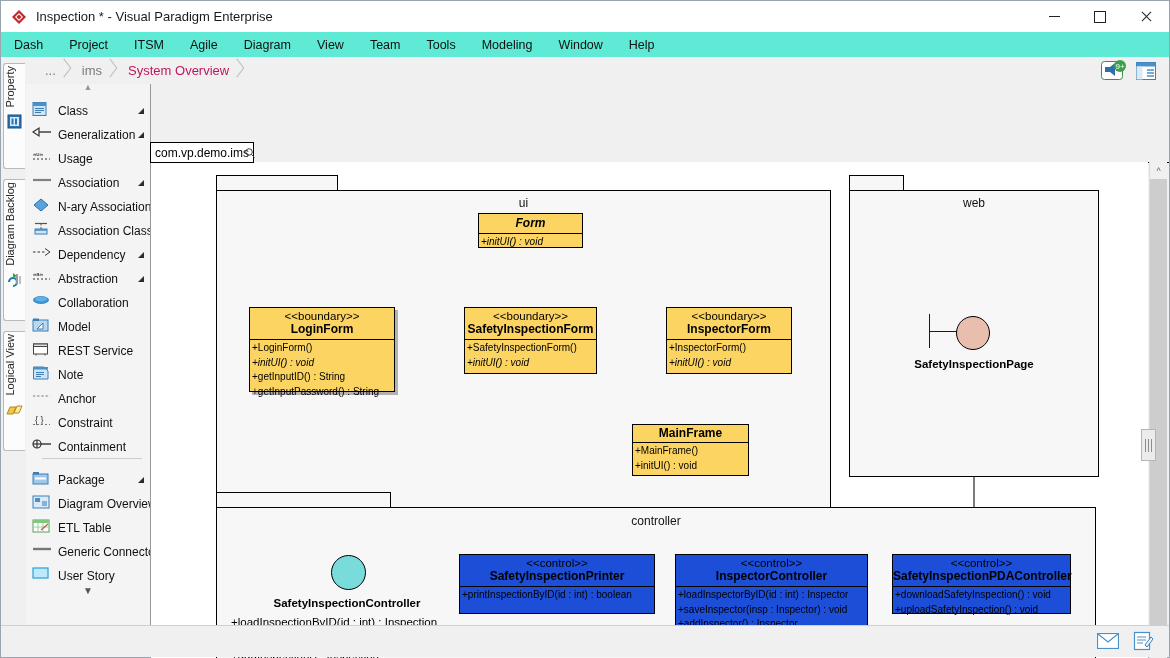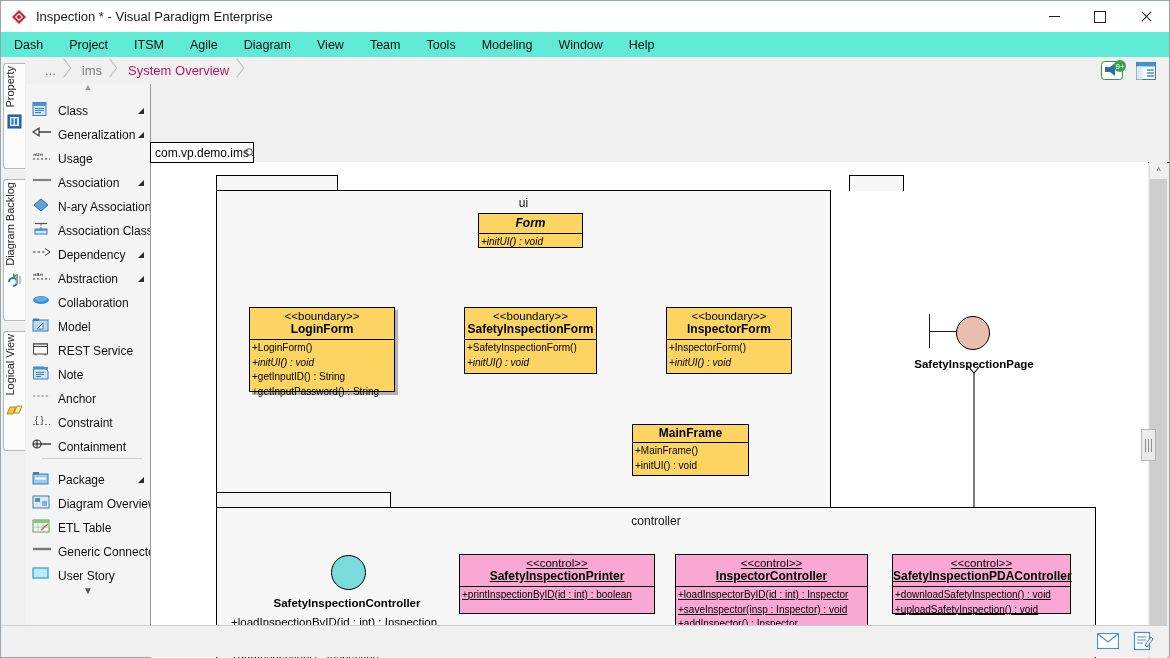--- a/index.html
+++ b/index.html
@@ -81,21 +81,21 @@
   .statusbar{position:absolute;left:0;bottom:0;width:1168px;height:31px;background:#f0f0f0;border-top:1px solid #cfcfcf;}
   .sb-icons{position:absolute;right:16px;top:5px;display:flex;gap:14px;align-items:center;}
 
   
   .pkg{position:absolute;box-sizing:border-box;border:1.4px solid #000;background:#f7f7f7;}
   .pkg-tab{position:absolute;box-sizing:border-box;border:1.4px solid #000;background:#f7f7f7;border-bottom:none;}
   .pkg-name{position:absolute;width:100%;text-align:center;font-size:12px;color:#111;}
 
   .cls{position:absolute;box-sizing:border-box;border:1.2px solid #000;font-size:11.5px;}
   .cls.yellow{background:#fcd462;}
-  .cls.cyan{background:#f9a8d4;text-decoration:underline;}
+  .cls.cyan{background:#1d4ed8;}
   .cls-hd{padding:2px 0 3px;text-align:center;line-height:13px;border-bottom:1.2px solid #000;}
   .cls-st{display:block;font-size:11.5px;font-weight:400}
   .cls-nm{display:block;font-weight:bold;font-size:12px}
   .cls-nm.abs{font-style:italic}
   .cls-ops{padding:1px 0 2px 2px;}
   .cls-op{line-height:14.5px;white-space:nowrap;font-size:10px}
   .cls-op.abs{font-style:italic}
   .shadow{box-shadow:3px 3px 0 0 rgba(0,0,0,0.28);}
 
   .ln{position:absolute;background:#1a1a1a;}
@@ -485,20 +485,23 @@
           <div class="cls-hd" style="padding-top:2px;padding-bottom:2px;">
             <span class="cls-nm">MainFrame</span>
           </div>
           <div class="cls-ops">
             <div class="cls-op">+MainFrame()</div>
             <div class="cls-op">+initUI() : void</div>
           </div>
         </div>
 
         <div class="pkg-tab" style="left:698px;top:13px;width:55px;height:16px;"></div>
+        <div class="pkg" style="left:698px;top:28px;width:250px;height:287px;">
+          <div class="pkg-name" style="top:5px;">web</div>
+        </div>
 
         <div class="ln lnv" style="left:778px;top:152px;height:34px;"></div>
         <div class="ln lnh" style="left:778px;top:169px;width:30px;"></div>
         <div class="iface-circ" style="left:805px;top:154px;width:32px;height:32px;background:#e8bfae;"></div>
         <div class="actor-lbl" style="left:723px;top:196px;width:200px;">SafetyInspectionPage</div>
 
         <div class="pkg-tab" style="left:65px;top:330px;width:175px;height:16px;"></div>
         <div class="pkg" style="left:65px;top:345px;width:880px;height:165px;">
           <div class="pkg-name" style="top:6px;">controller</div>
         </div>

